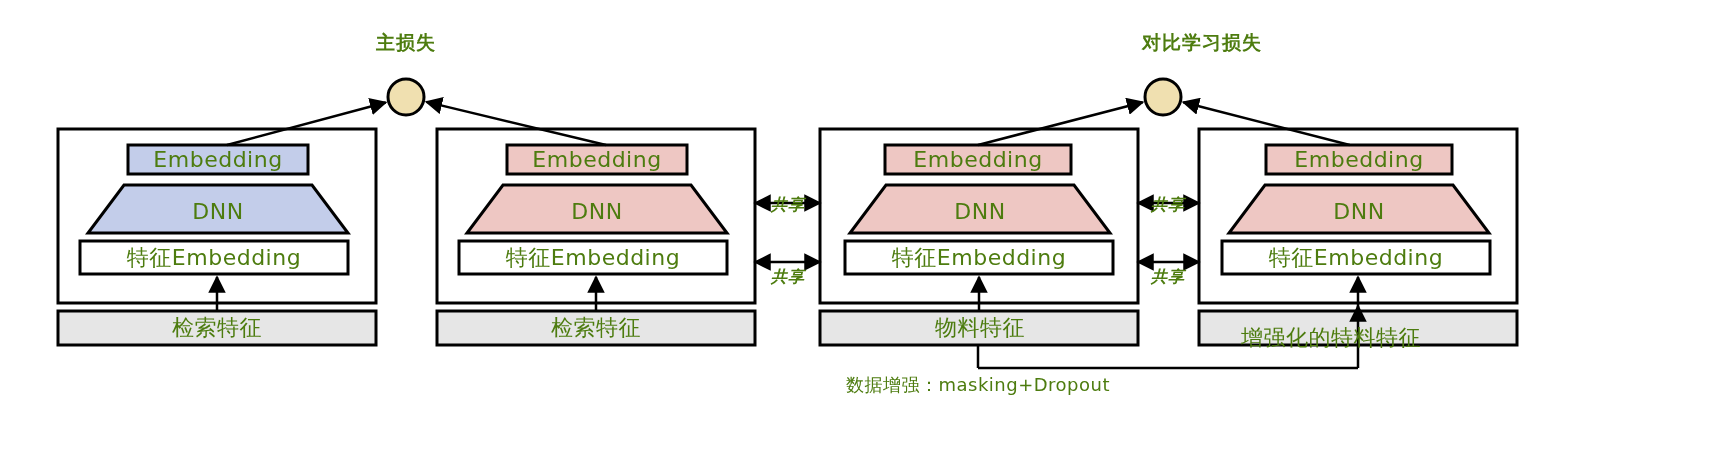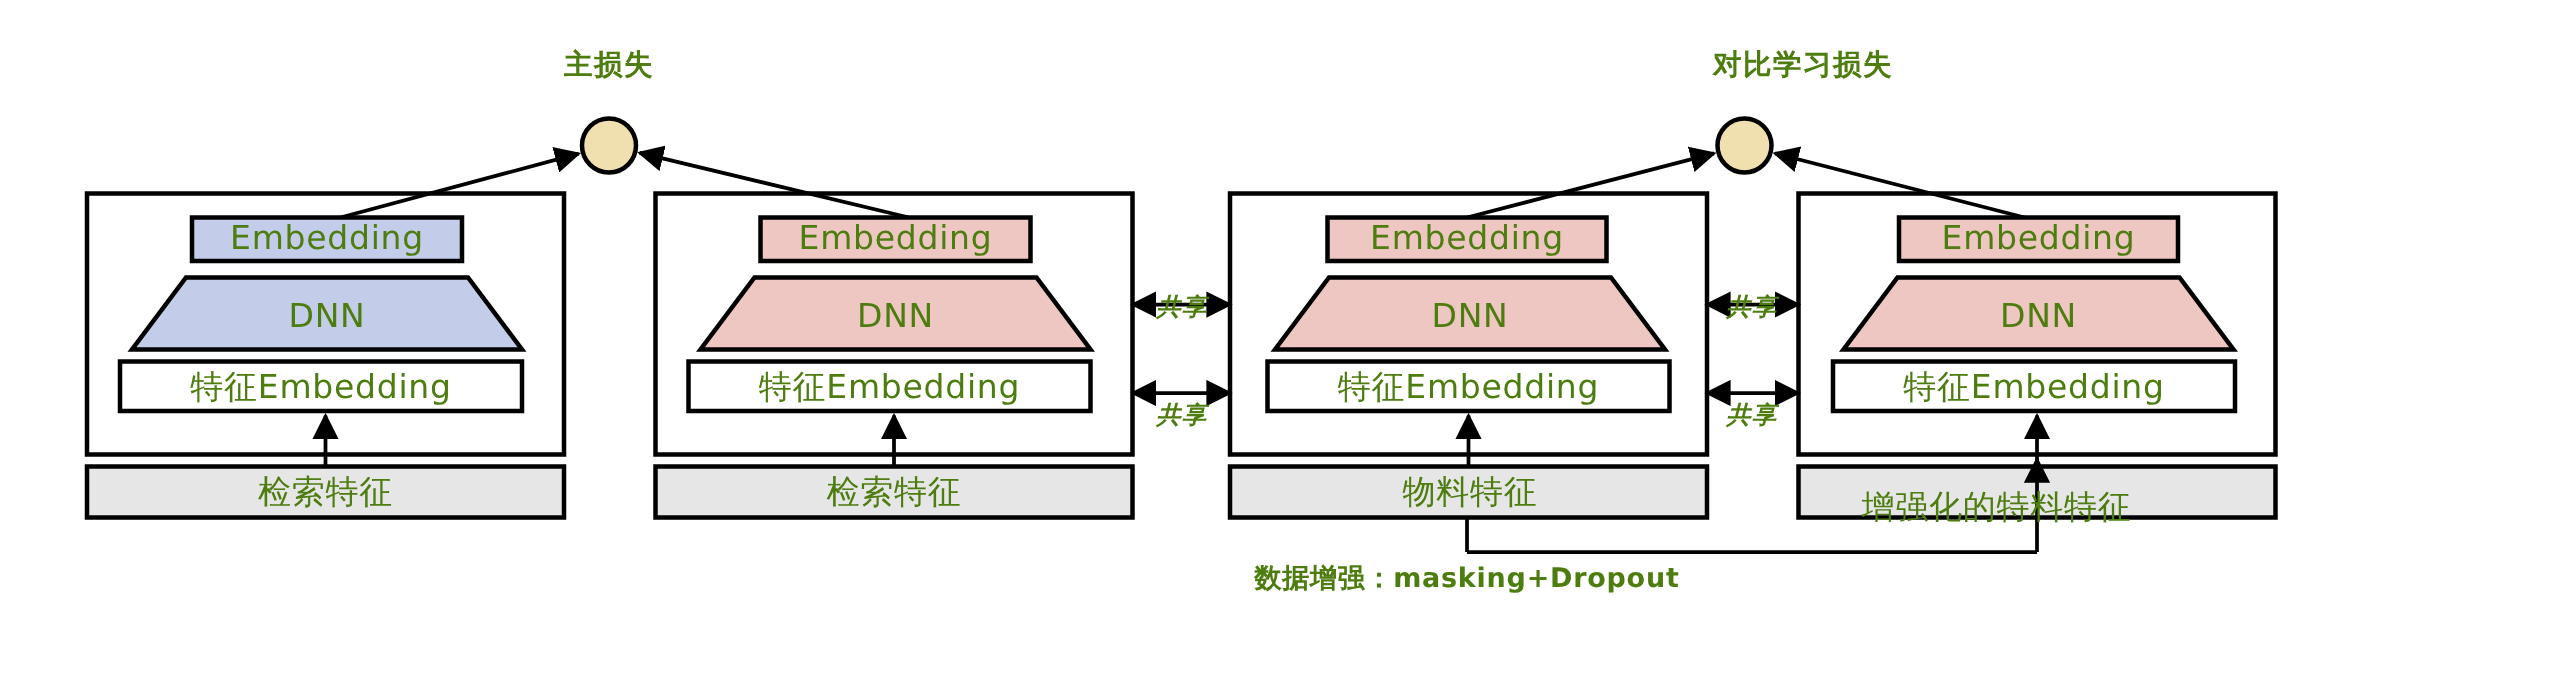--- a/index.html
+++ b/index.html
@@ -94,16 +94,16 @@
       <div class="lbl box-lbl" style="left: 1246px; top: 145.5px; width: 226px; height: 28px;">Embedding</div>
       <div class="lbl box-lbl" style="left: 1229px; top: 197px; width: 260px; height: 28px;">DNN</div>
       <div class="lbl box-lbl" style="left: 1202px; top: 243.5px; width: 308px; height: 28px;">特征Embedding</div>
       <div class="lbl box-lbl" style="left: 1199px; top: 314px; width: 264px; height: 28px; margin-top: 10px;">增强化的特料特征</div>
       <div class="lbl title-lbl" style="left: 246px; top: 29px; width: 320px; height: 28px;">主损失</div>
       <div class="lbl title-lbl" style="left: 1042px; top: 29px; width: 320px; height: 28px;">对比学习损失</div>
       <div class="lbl share-lbl" style="left: 753px; top: 191px; width: 70px; height: 28px;">共享</div>
       <div class="lbl share-lbl" style="left: 753px; top: 263px; width: 70px; height: 28px;">共享</div>
       <div class="lbl share-lbl" style="left: 1133px; top: 191px; width: 70px; height: 28px;">共享</div>
       <div class="lbl share-lbl" style="left: 1133px; top: 263px; width: 70px; height: 28px;">共享</div>
-      <div class="lbl caption-lbl" style="left: 768px; top: 371px; width: 420px; height: 28px; font-weight: bold;">数据增强：masking+Dropout</div>
+      <div class="lbl caption-lbl" style="left: 768px; top: 371px; width: 420px; height: 28px;">数据增强：masking+Dropout</div>
     </div>
 
 </div>
 
 </body></html>

